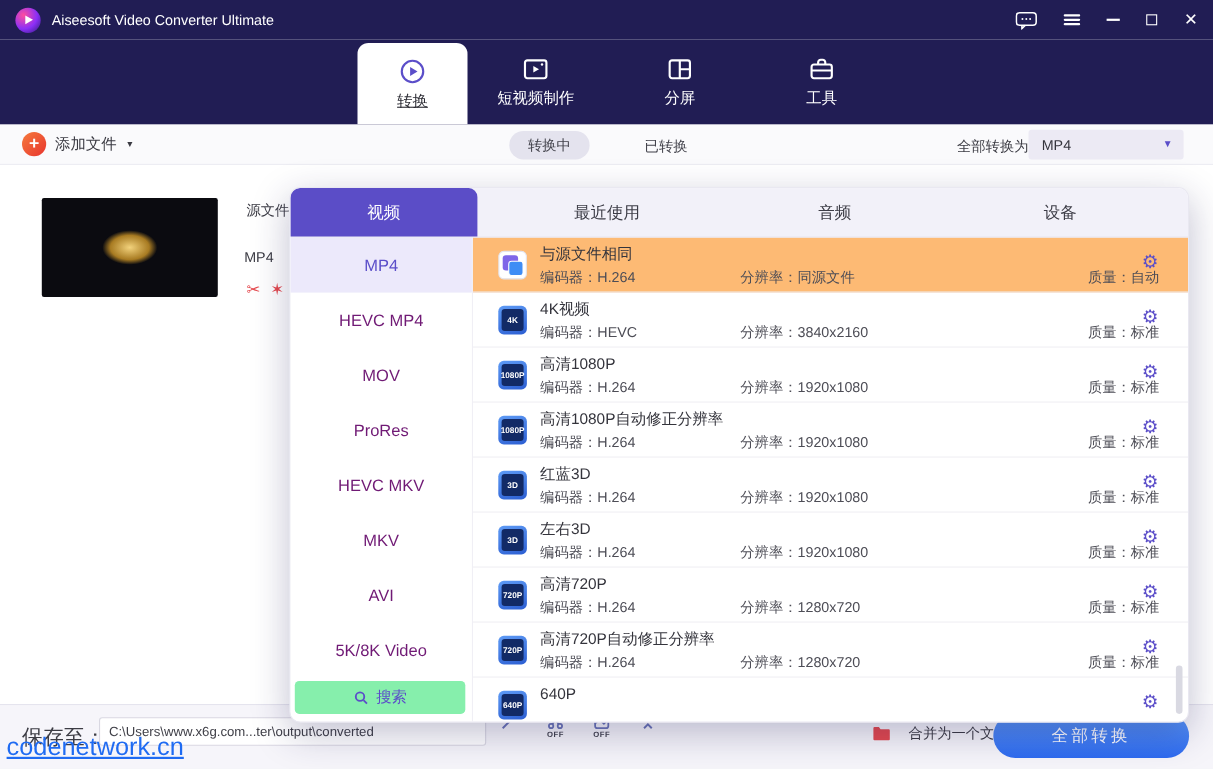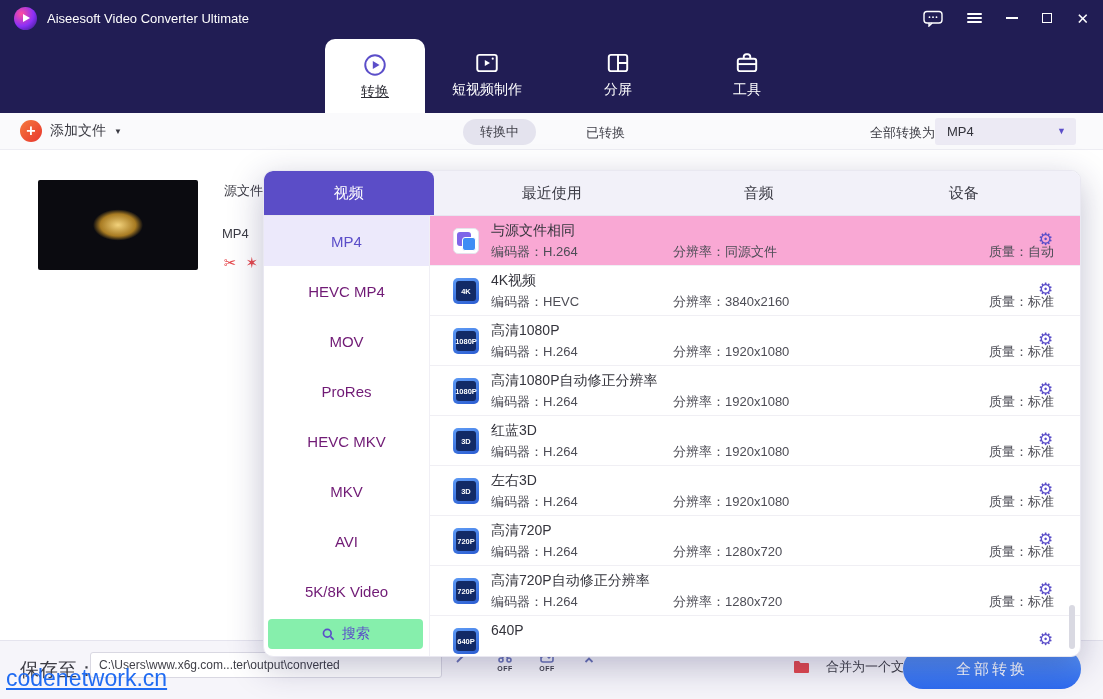--- a/index.html
+++ b/index.html
@@ -64,21 +64,21 @@
   .popup-tab{display:flex;align-items:center;justify-content:center;font-size:15px;color:#3c3c46;cursor:pointer;}
   .popup-tab.t0{width:237px;} .popup-tab.t1{width:170px;} .popup-tab.t2{width:178px;} .popup-tab.t3{width:233px;}
   .popup-tab.active{background:#5b4dc7;color:#fff;border-radius:8px 8px 0 0;}
   .popup-body{display:flex;height:441px;}
   .side{width:166px;position:relative;border-right:1px solid #f0eff5;}
   .side-item{height:50px;display:flex;align-items:center;justify-content:center;font-size:15px;color:#701a75;cursor:pointer;}
   .side-item.selected{background:#ece9fb;color:#5b4ec9;}
   .search-btn{position:absolute;left:4px;right:6px;bottom:8px;height:30px;background:#86efac;border-radius:4px;color:#5b4ec9;display:flex;align-items:center;justify-content:center;gap:7px;font-size:14px;cursor:pointer;}
   .list{flex:1;position:relative;overflow:hidden;}
   .fmt-row{position:relative;height:50px;border-bottom:1px solid #f0eff4;cursor:pointer;}
-  .fmt-row.selected{background:#f9a8d4;}
+  .fmt-row.selected{background:#fdba74;}
   .fmt-row:last-child{border-bottom:none;}
   .fmt-row:last-child .gear{display:none;}
   .fmt-title{position:absolute;left:61px;top:6px;font-size:14px;color:#34343c;}
   .fmt-meta{position:absolute;top:27px;font-size:13px;color:#4d4d56;}
   .enc{left:61px;} .res{left:243px;} .qual{left:559px;}
   .gear{position:absolute;left:608px;top:13px;font-size:17px;color:#5b4ec9;cursor:pointer;}
   .fmt-icon{position:absolute;left:23px;top:12px;width:26px;height:26px;border-radius:5px;background:linear-gradient(160deg,#5e9bf5,#2c5ed2);display:flex;align-items:center;justify-content:center;}
   .fmt-icon .scr{position:absolute;inset:3px;border-radius:3px;background:#122a66;}
   .fmt-label{position:relative;color:#fff;font-size:7.5px;font-weight:bold;}
   .fmt-icon.srcfile{background:#fff;border:1px solid #e4e4ec;}

